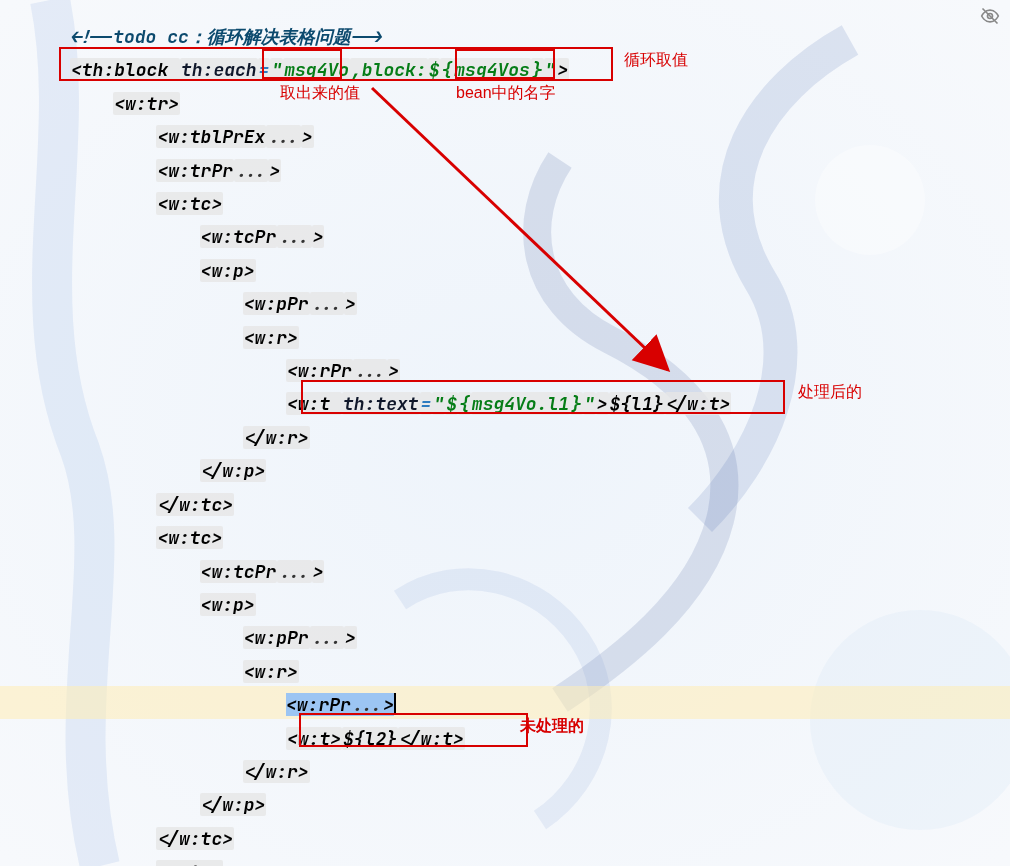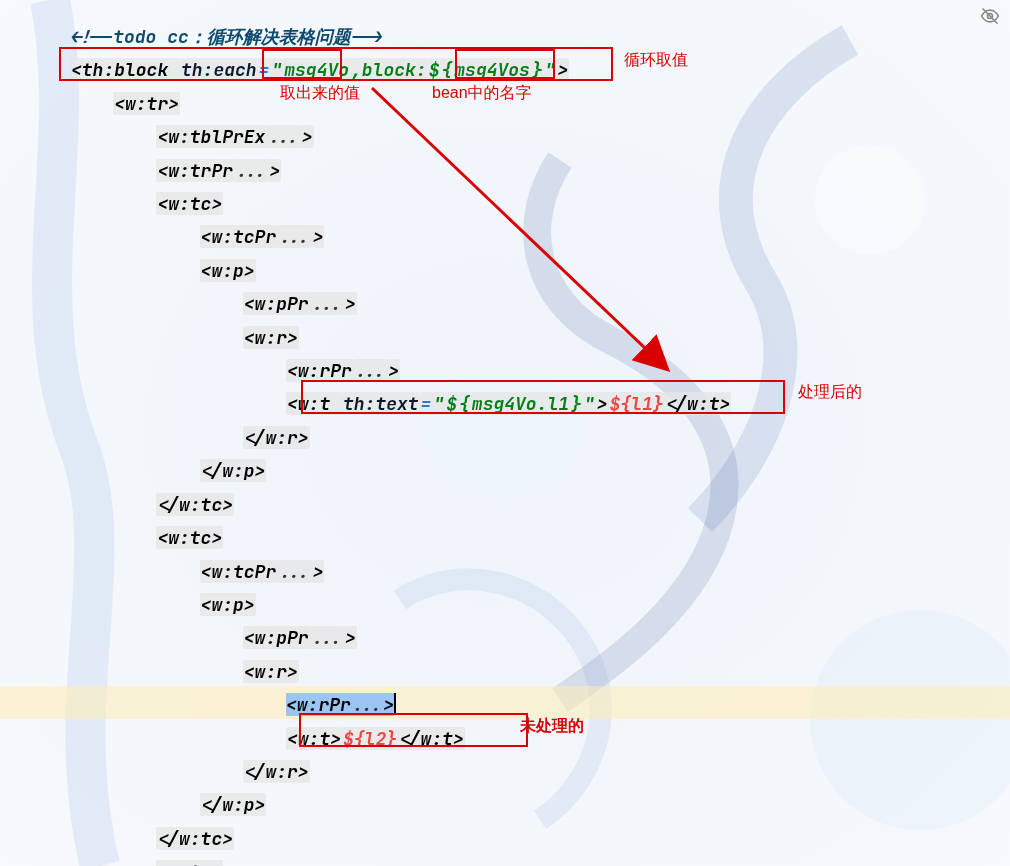--- a/index.html
+++ b/index.html
@@ -44,21 +44,21 @@
     white-space: pre;
   }
 
   .tag    { color: #000000; }
   .attr   { color: #0f172a; }
   .eq     { color: #2d7bc0; }
   .str    { color: #067d17; }
   .dollar { color: #067d17; }
   .comment{ color: #0c4a6e; }
   .plain  { color: #333; }
-  .txt    { color: #ef4444; }
+  .txt    { color: #000000; }
 
   .hl {
     background: rgba(230,230,230,0.8);
     padding: 0 1px;
     border-radius: 2px;
   }
 
   .cursor-line-hl {
     position: absolute;
     left: 0;
@@ -170,15 +170,15 @@
   <defs>
     <marker id="ah" markerWidth="14" markerHeight="14" refX="11" refY="6" orient="auto">
       <path d="M0,0 L12,6 L0,12 Z" fill="#d80000"></path>
     </marker>
   </defs>
   <line x1="72" y1="10" x2="368" y2="292" stroke="#d80000" stroke-width="3" marker-end="url(#ah)"></line>
 </svg>
 
 <div class="ann" style="left:624px; top:50px;">循环取值</div>
 <div class="ann" style="left:258px; top:83px;margin-left:22px;">取出来的值</div>
-<div class="ann" style="left:432px; top:83px;">bean中的名字</div>
+<div class="ann" style="left:456px; top:83px;">bean中的名字</div>
 <div class="ann" style="left:798px; top:382px;text-align:right;">处理后的</div>
 <div class="ann" style="left:520px; top:716px;font-weight:bold;">未处理的</div>
 
 </body></html>

